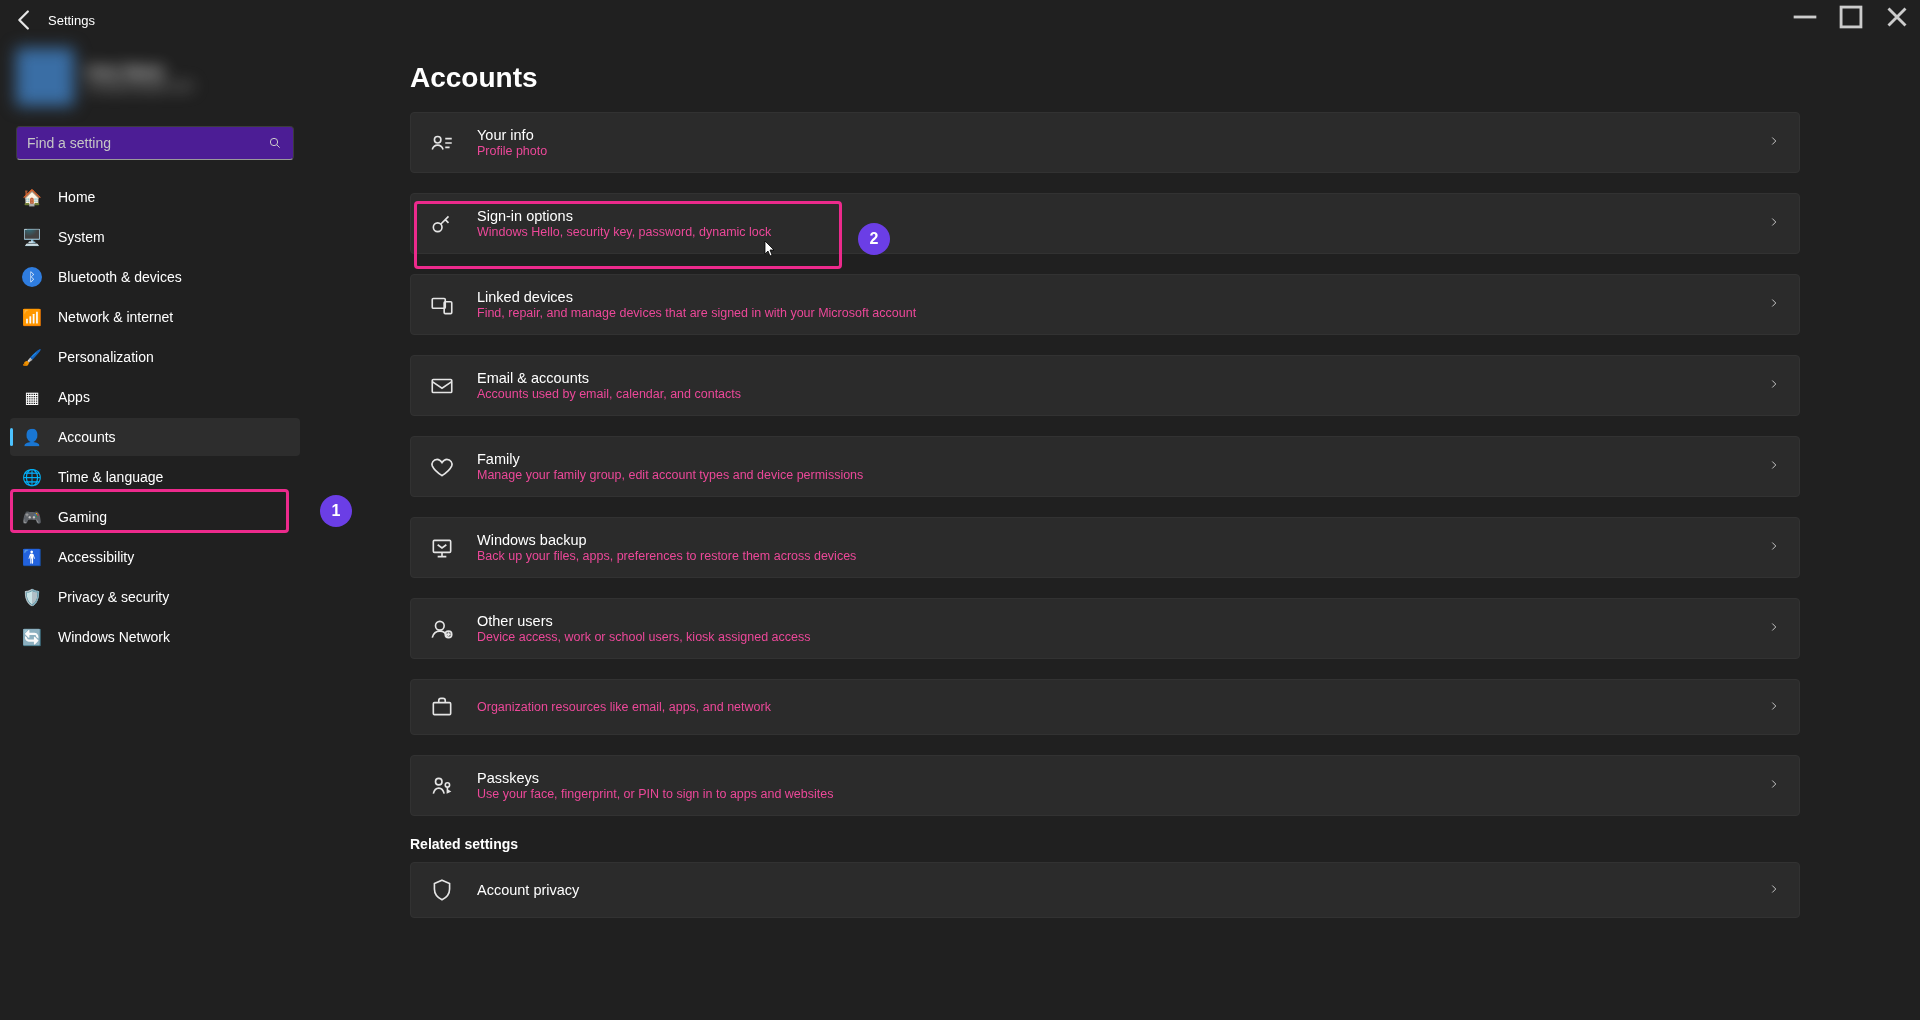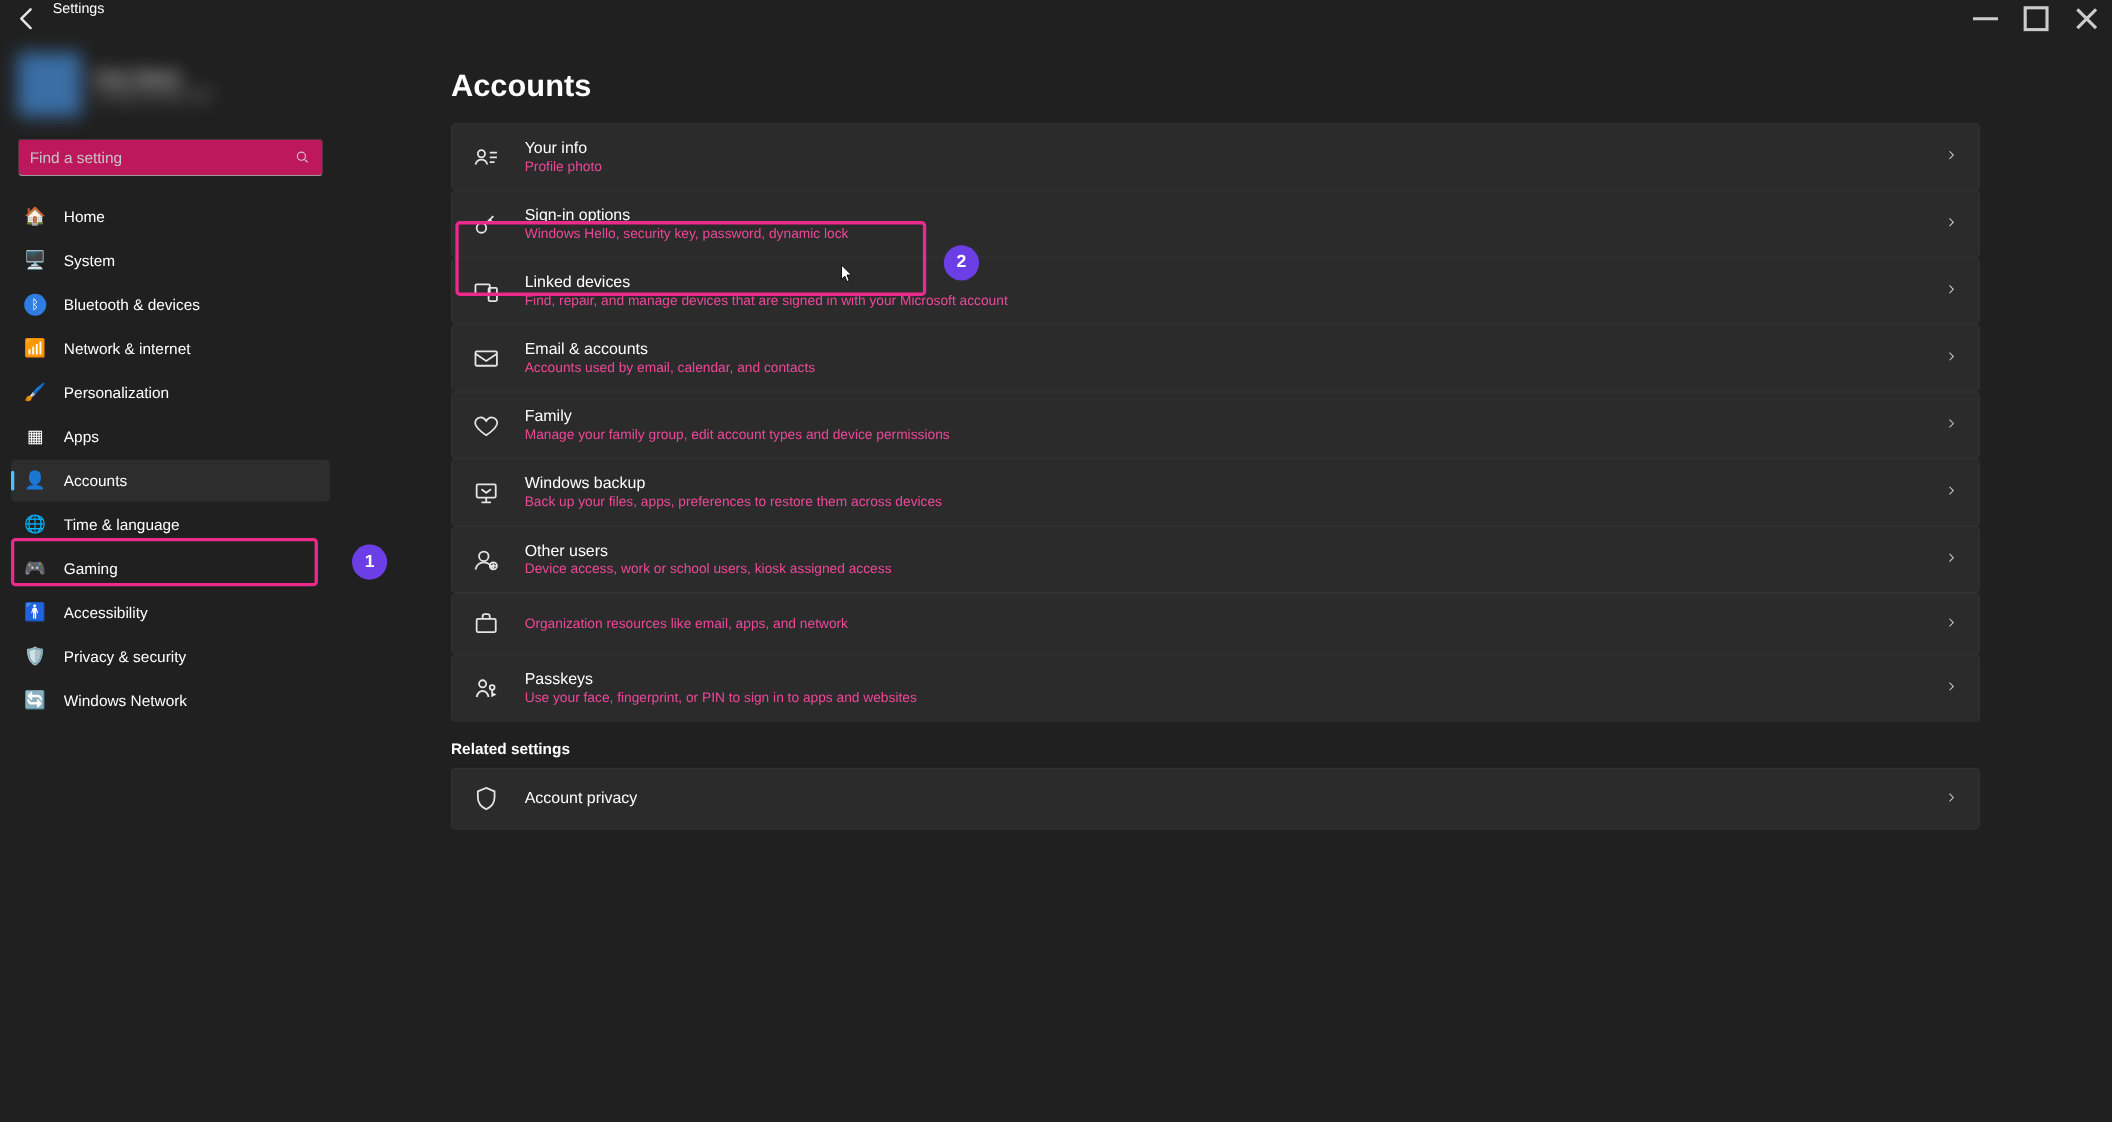--- a/index.html
+++ b/index.html
@@ -9,21 +9,22 @@
     color: #ffffff;
     width: 1920px;
     height: 1020px;
     overflow: hidden;
     position: relative;
     font-size: 14px;
   }
   .titlebar {
     height: 40px;
     display: flex;
-    padding: 0 8px;
+    align-items: center;
+    padding: 16px 8px;
   }
   .titlebar .back {
     width: 34px; height: 34px;
     display:flex;align-items:center;justify-content:center;
     cursor:pointer;
   }
   .titlebar .title { margin-left: 6px; font-size: 13px; }
   .winbtns { position:absolute; top:0; right:0; display:flex; height:34px; }
   .winbtn { width:46px; height:34px; display:flex; align-items:center; justify-content:center; cursor:pointer; color:#ccc; }
   .layout { display:flex; height: calc(100% - 40px); }
@@ -32,21 +33,21 @@
     display:flex; align-items:center; padding: 8px 6px 20px 6px;
     filter: blur(8px);
   }
   .avatar {
     width:58px; height:58px; background:#3a6ea5; border-radius:2px; margin-right:12px;
   }
   .profile-name { font-weight:600; font-size:15px; }
   .profile-email { font-size:12px; color:#bbb; }
   .search {
     display:flex; align-items:center;
-    background:#be185d; border:1px solid #3c3c3c; border-bottom:1px solid #9a9a9a;
+    background:#4c1d95; border:1px solid #3c3c3c; border-bottom:1px solid #9a9a9a;
     border-radius:4px; height:34px; padding:0 10px; margin: 0 6px 18px 6px;
   }
   .search input {
     flex:1; background:transparent; border:none; outline:none; color:#fff; font-size:14px;
   }
   .search input::placeholder { color:#c6c6c6; }
   .nav { display:flex; flex-direction:column; gap:2px; }
   .nav-item {
     display:flex; align-items:center; height:38px; padding:0 12px; border-radius:4px;
     cursor:pointer; position:relative;
@@ -57,21 +58,21 @@
     background:#4cc2ff; border-radius:2px;
   }
   .nav-icon {
     width:20px; height:20px; margin-right:16px; display:flex; align-items:center; justify-content:center;
     font-size:16px;
   }
   .main { flex:1; padding: 16px 120px 0 100px; overflow-y:auto; }
   .page-title { font-size:28px; font-weight:600; margin-bottom: 18px; margin-top:6px; }
   .card {
     background:#2b2b2b; border:1px solid #323232; border-radius:4px;
-    display:flex; align-items:center; padding:14px 18px; margin-bottom:0;
+    display:flex; align-items:center; padding:14px 18px; margin-bottom:20px;
     cursor:pointer; position:relative;
   }
   .card-icon {
     width:26px; height:26px; margin-right:22px; display:flex; align-items:center; justify-content:center;
     color:#e5e5e5;
   }
   .card-text { flex:1; }
   .card-title { font-size:14.5px; margin-bottom:1px; }
   .card-sub { font-size:12.5px; color:#ec4899; }
   .card-chevron { color:#cfcfcf; }

